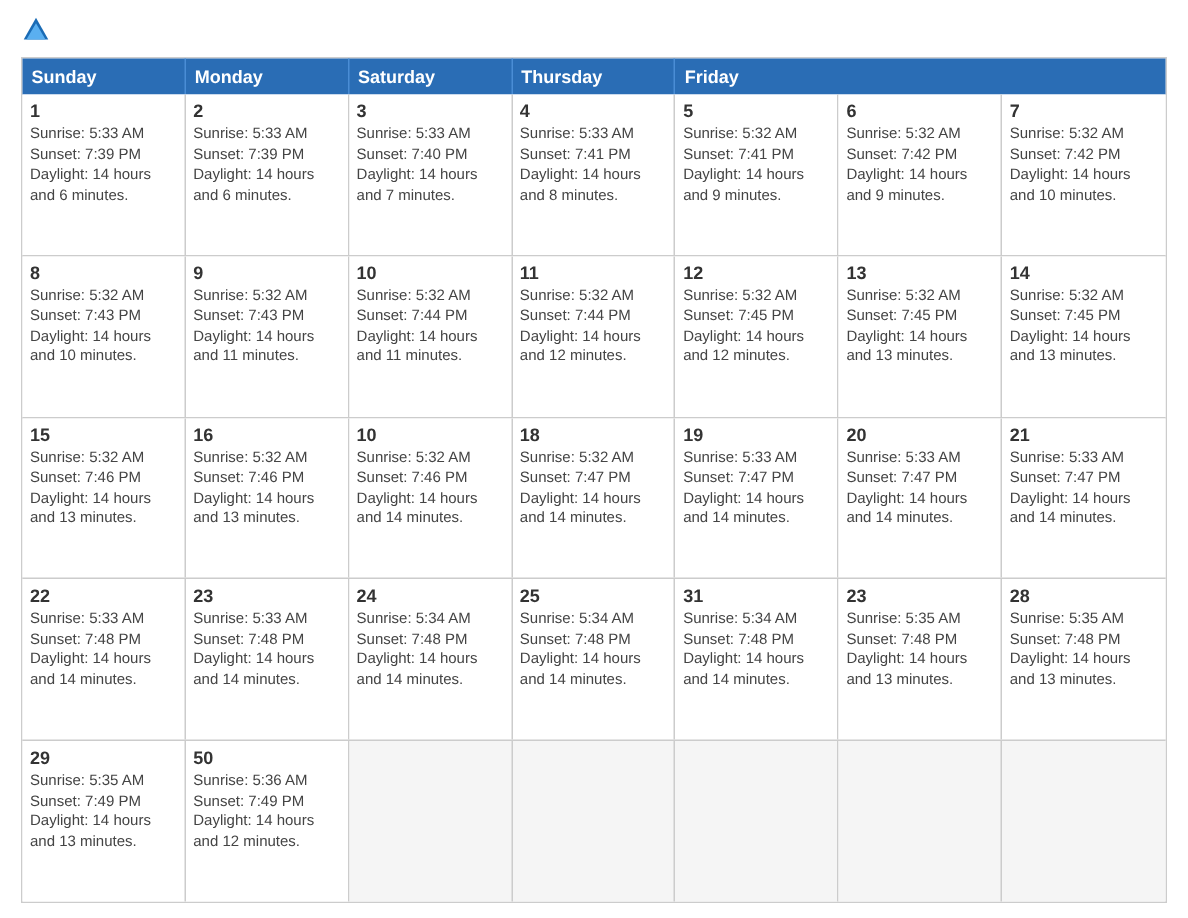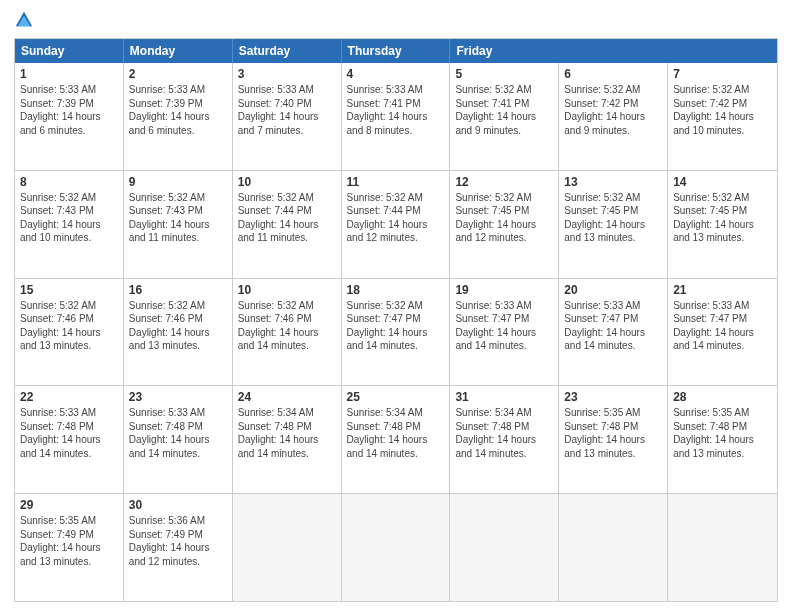--- a/index.html
+++ b/index.html
@@ -268,21 +268,21 @@
             <span class="day-num">28</span>
             <div class="day-info">Sunrise: 5:35 AM<br>Sunset: 7:48 PM<br>Daylight: 14 hours and 13 minutes.</div>
           </div>
         </div>
         <div class="cal-week week-5">
           <div class="cal-cell">
             <span class="day-num">29</span>
             <div class="day-info">Sunrise: 5:35 AM<br>Sunset: 7:49 PM<br>Daylight: 14 hours and 13 minutes.</div>
           </div>
           <div class="cal-cell">
-            <span class="day-num">30</span>
+            <span class="day-num">50</span>
             <div class="day-info">Sunrise: 5:36 AM<br>Sunset: 7:49 PM<br>Daylight: 14 hours and 12 minutes.</div>
           </div>
           <div class="cal-cell empty"></div>
           <div class="cal-cell empty"></div>
           <div class="cal-cell empty"></div>
           <div class="cal-cell empty"></div>
           <div class="cal-cell empty"></div>
         </div>
       </div>
   </div>

